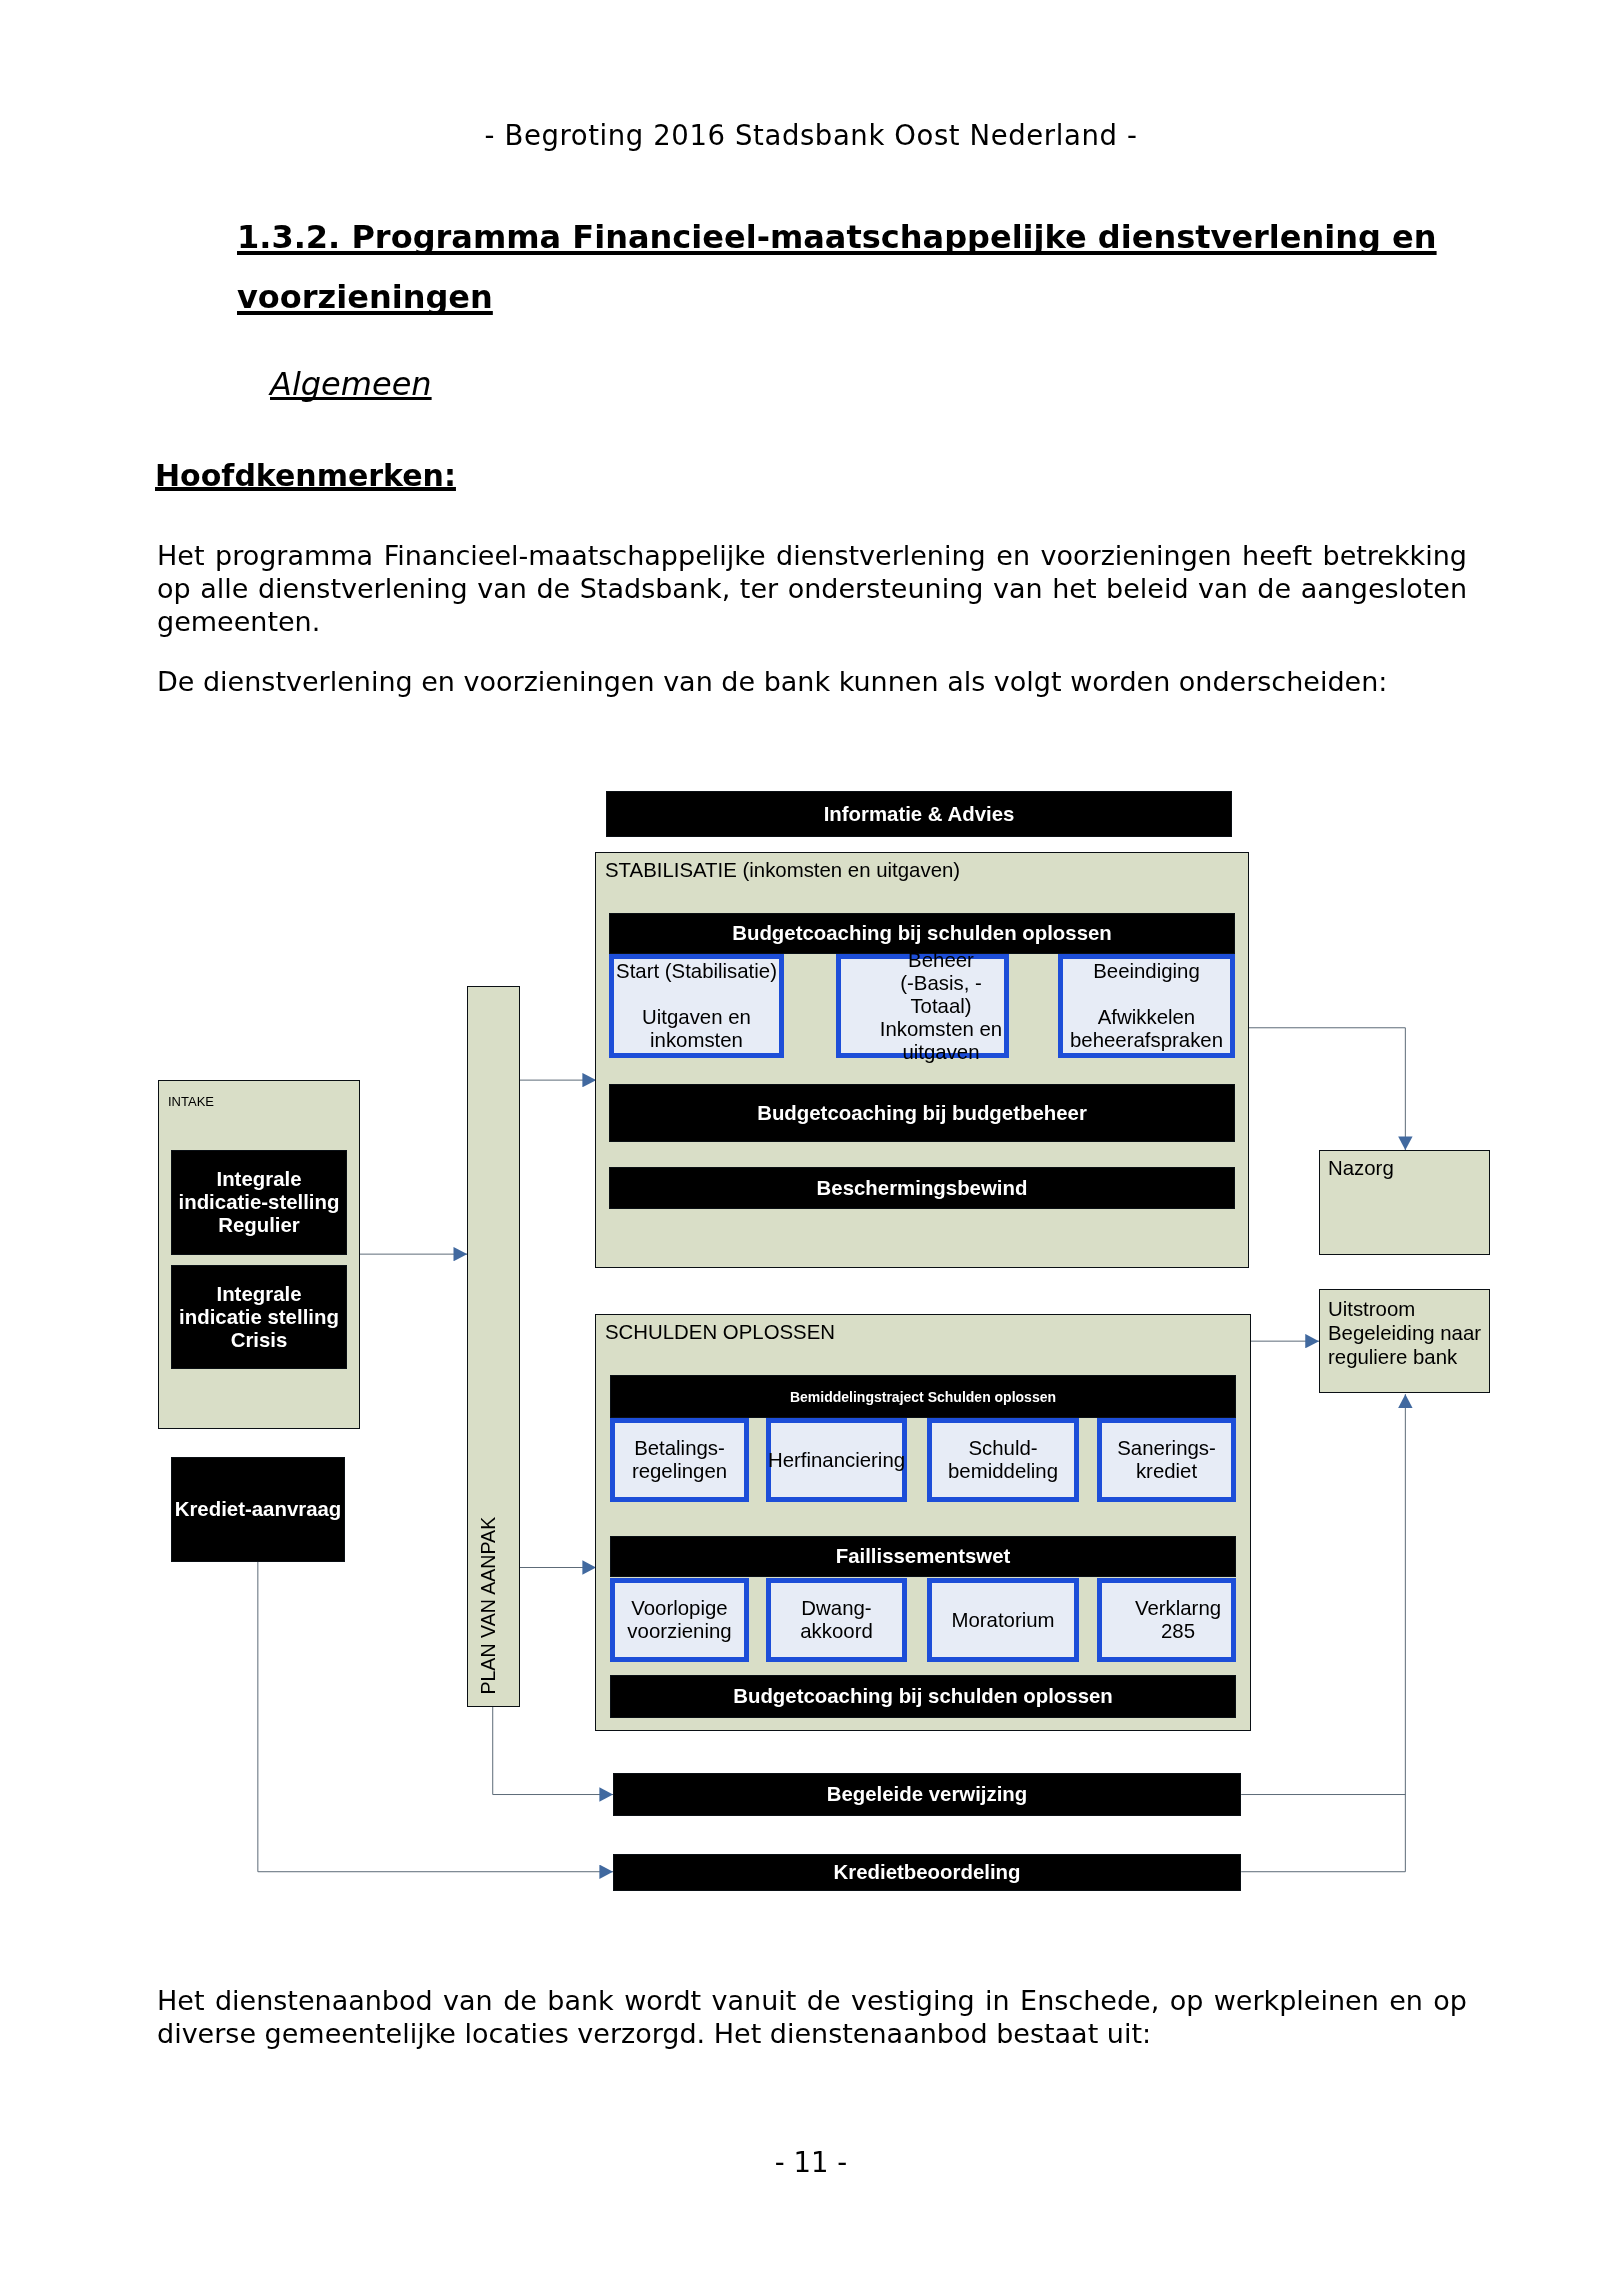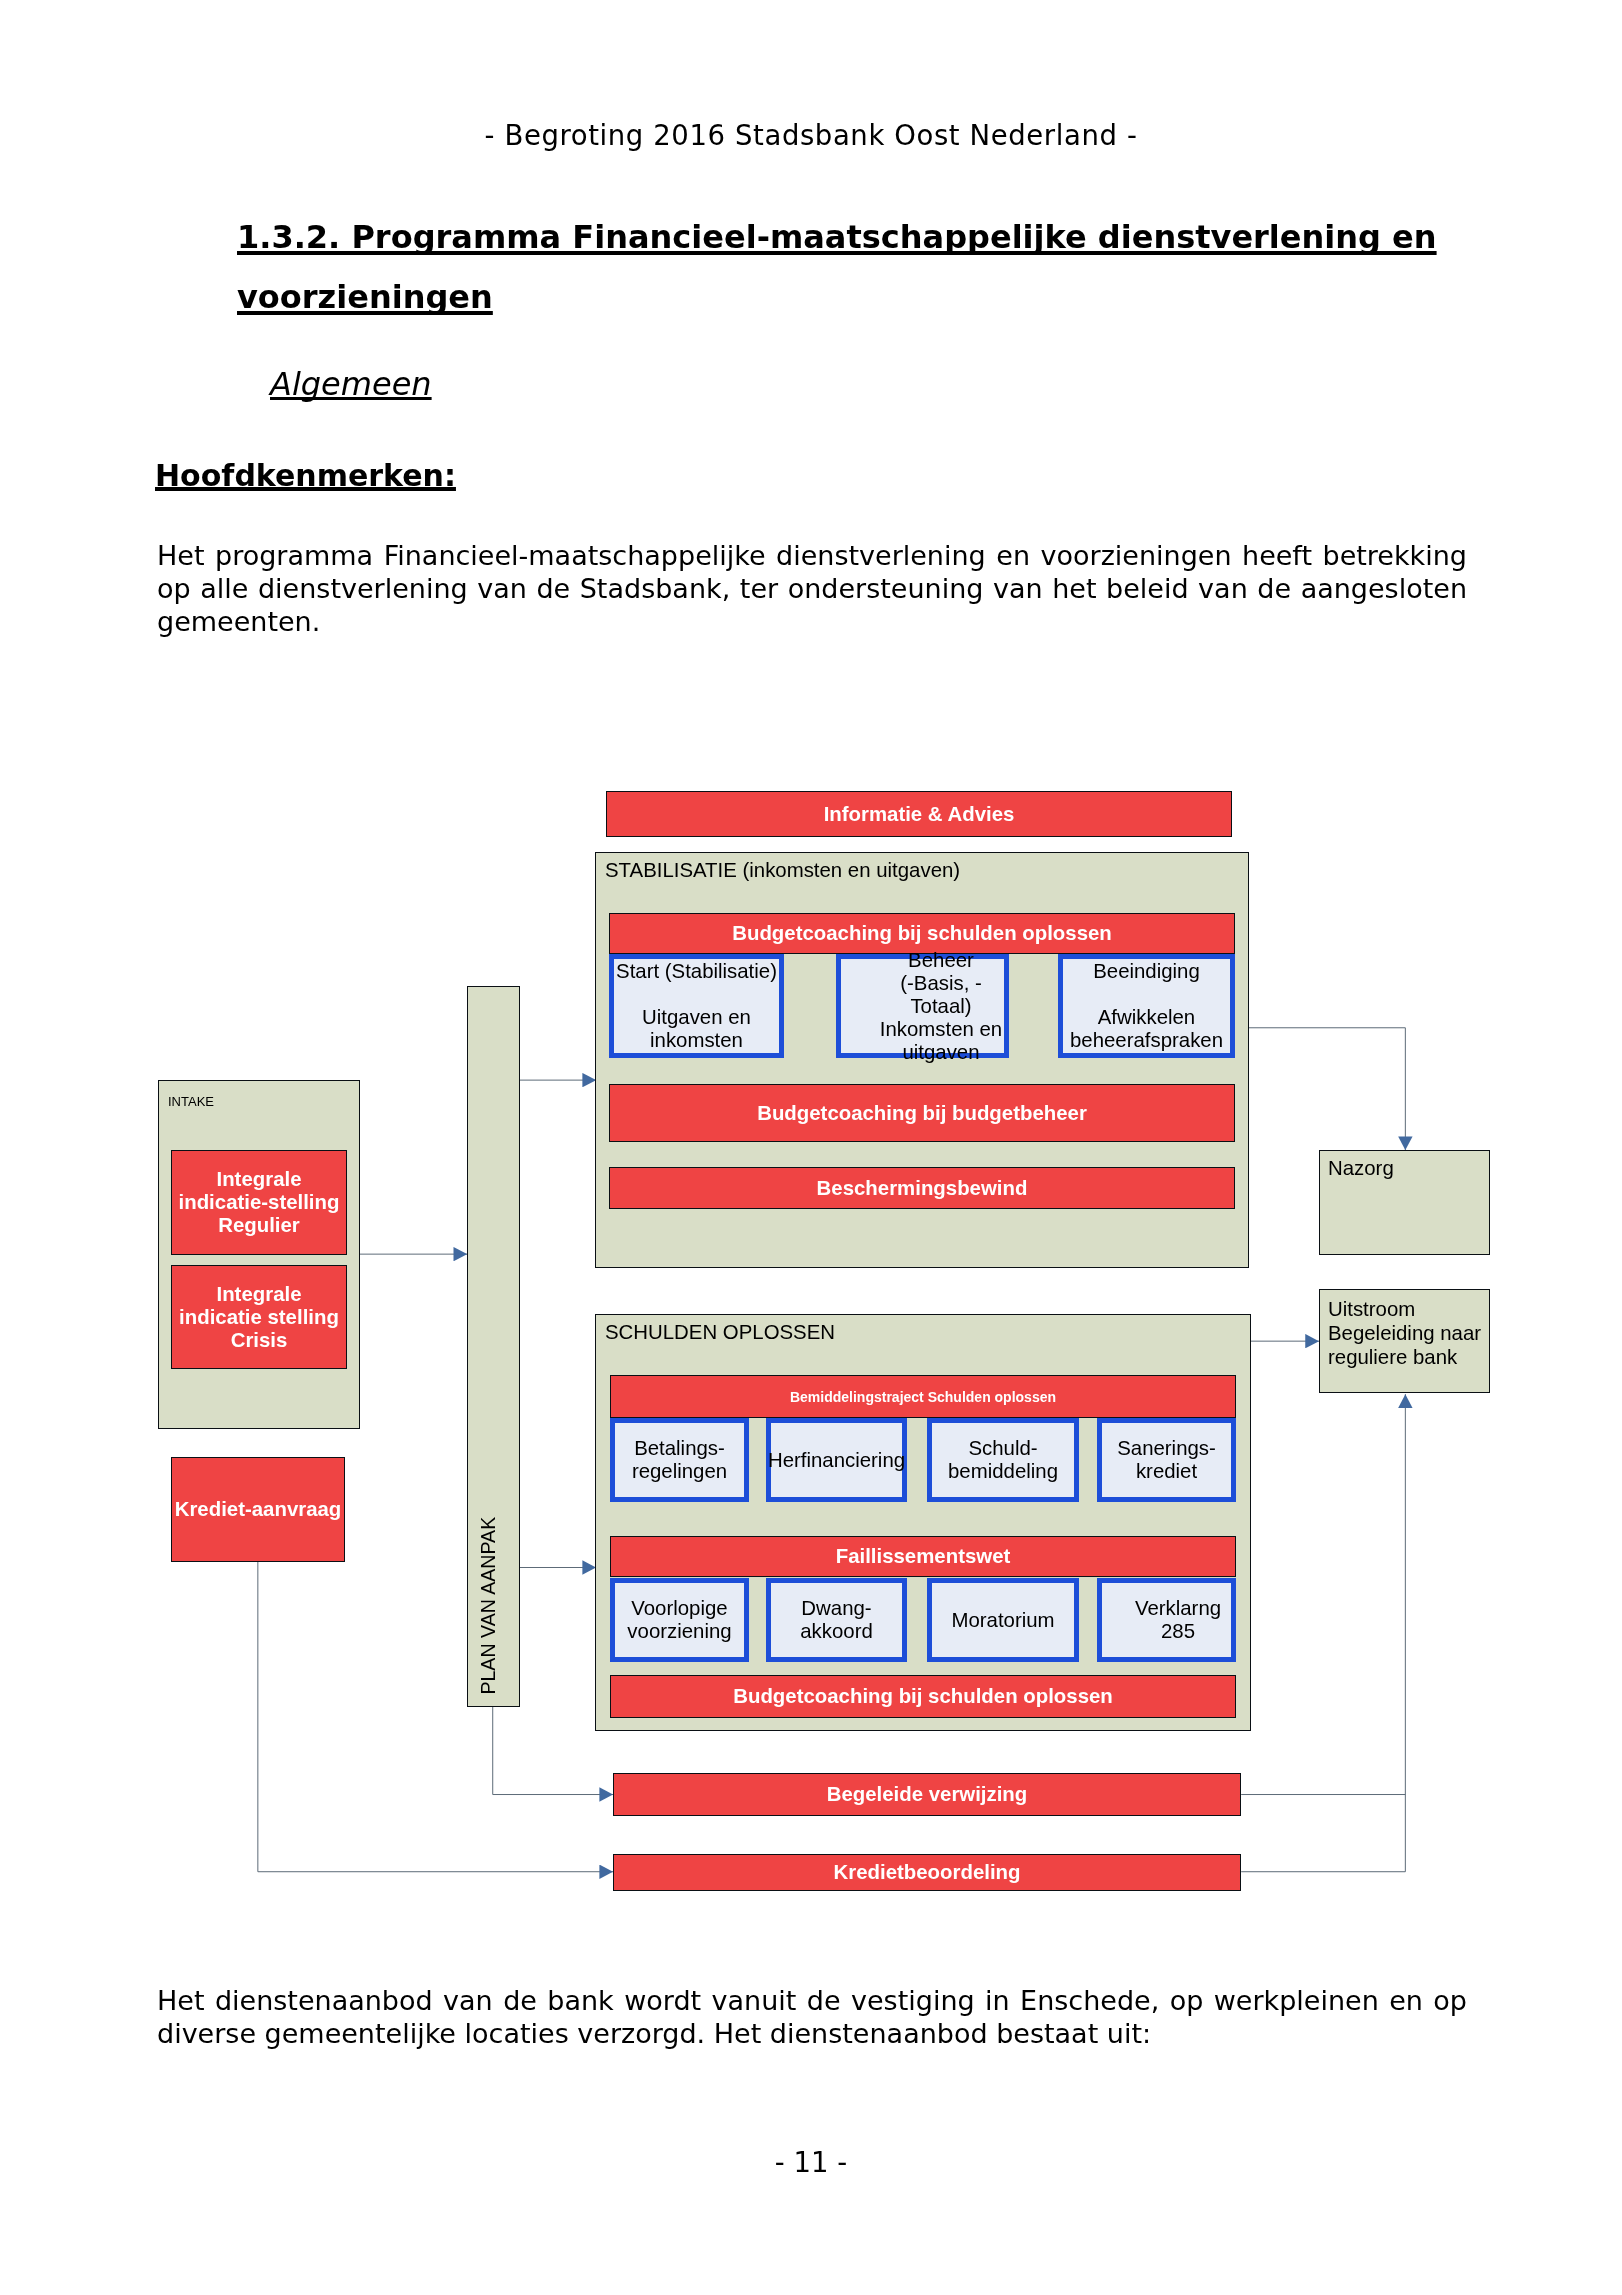--- a/index.html
+++ b/index.html
@@ -21,35 +21,36 @@
       text-decoration-skip-ink:none;}
   .p1{position:absolute;left:157px;top:539px;width:1310px;font-size:27px;line-height:33px;text-align:justify;}
   .p2{position:absolute;left:157px;top:665px;width:1310px;font-size:27px;line-height:33px;}
   .p3{position:absolute;left:157px;top:1984px;width:1310px;font-size:27px;line-height:33px;text-align:justify;}
   .pageno{position:absolute;left:0;right:0;top:2149px;text-align:center;font-size:27.5px;line-height:1;}
 
   
   #diagram{position:absolute;left:0;top:0;width:1622px;height:2295px;
            font-family:"Liberation Sans",sans-serif;}
   .bx{position:absolute;box-sizing:border-box;}
-  .teal{background:#ef4444;color:#ffffff;font-weight:bold;border:1px solid #0a0f14;}
+  .teal{background:#000000;color:#ffffff;font-weight:bold;border:1px solid #0a0f14;}
   .olive{background:#d9dec7;color:#000;border:1px solid #0a0f14;}
   .wht{background:#e7ecf6;color:#000;border:5px solid #1d4ed8;}
   .ctr{display:flex;align-items:center;justify-content:center;text-align:center;white-space:pre-line;}
   svg.lines{position:absolute;left:0;top:0;width:1622px;height:2295px;overflow:visible;}
 </style>
 </head>
 <body>
 
 <div class="page">
   <div class="hdr">-  Begroting 2016 Stadsbank Oost Nederland  -</div>
   <div class="h1">1.3.2. Programma Financieel-maatschappelijke dienstverlening en voorzieningen</div>
   <div class="h2">Algemeen</div>
   <div class="h3">Hoofdkenmerken:</div>
   <div class="p1">Het programma Financieel-maatschappelijke dienstverlening en voorzieningen heeft betrekking op alle dienstverlening van de Stadsbank, ter ondersteuning van het beleid van de aangesloten gemeenten.</div>
+  <div class="p2">De dienstverlening en voorzieningen van de bank kunnen als volgt worden onderscheiden:</div>
   <div class="p3">Het dienstenaanbod van de bank wordt vanuit de vestiging in Enschede, op werkpleinen en op diverse gemeentelijke locaties verzorgd. Het dienstenaanbod bestaat uit:</div>
   <div class="pageno">- 11 -</div>
 </div>
 
 <div id="diagram">
 
   <svg class="lines" viewBox="0 0 2479 3508">
     <defs>
       <marker id="ah" markerWidth="21" markerHeight="22" refX="21" refY="11" orient="auto" markerUnits="userSpaceOnUse">
         <path d="M0,0 L21,11 L0,22 z" fill="#41699f"></path>

